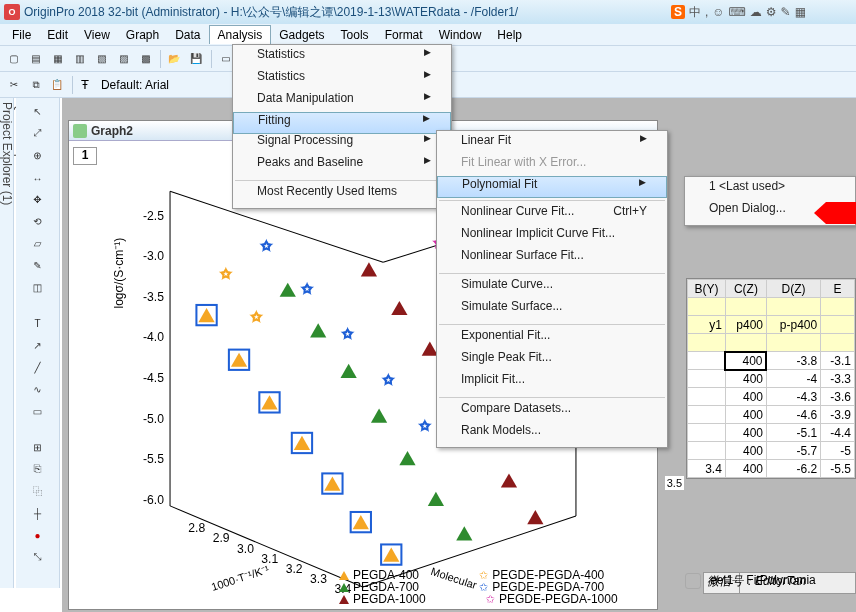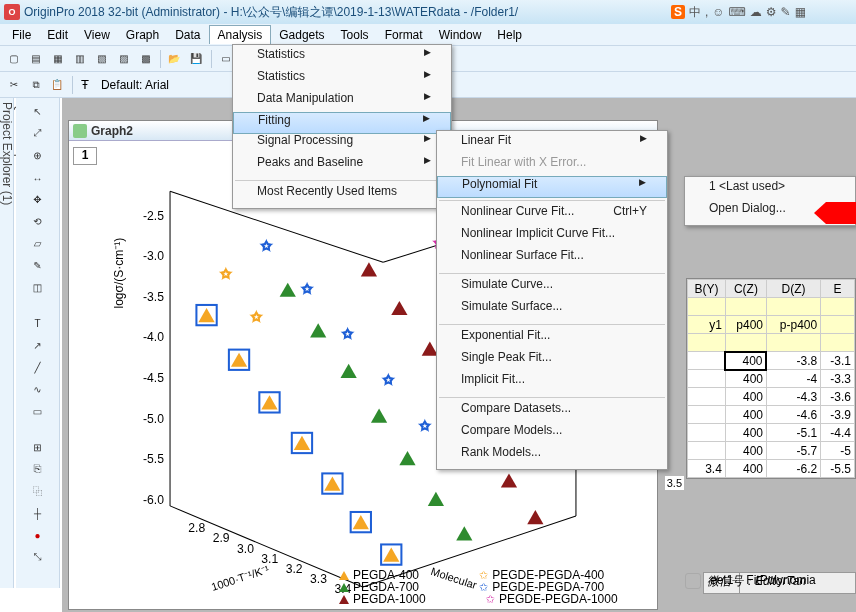--- a/index.html
+++ b/index.html
@@ -353,23 +353,20 @@
       <span>Single Peak Fit...</span>
     </div>
   <div class="menu-item">
       <span>Implicit Fit...</span>
     </div>
   <div class="menu-sep"></div>
   <div class="menu-item">
       <span>Compare Datasets...</span>
     </div>
   <div class="menu-item">
-      <span>Compare Models...</span>
-    </div>
-  <div class="menu-item">
       <span>Rank Models...</span>
     </div>
 </div>
 
 <div class="menu menu3">
   <div class="menu-item">
       <span>1 &lt;Last used&gt;</span>
     </div>
   <div class="menu-item">
       <span>Open Dialog...</span>

